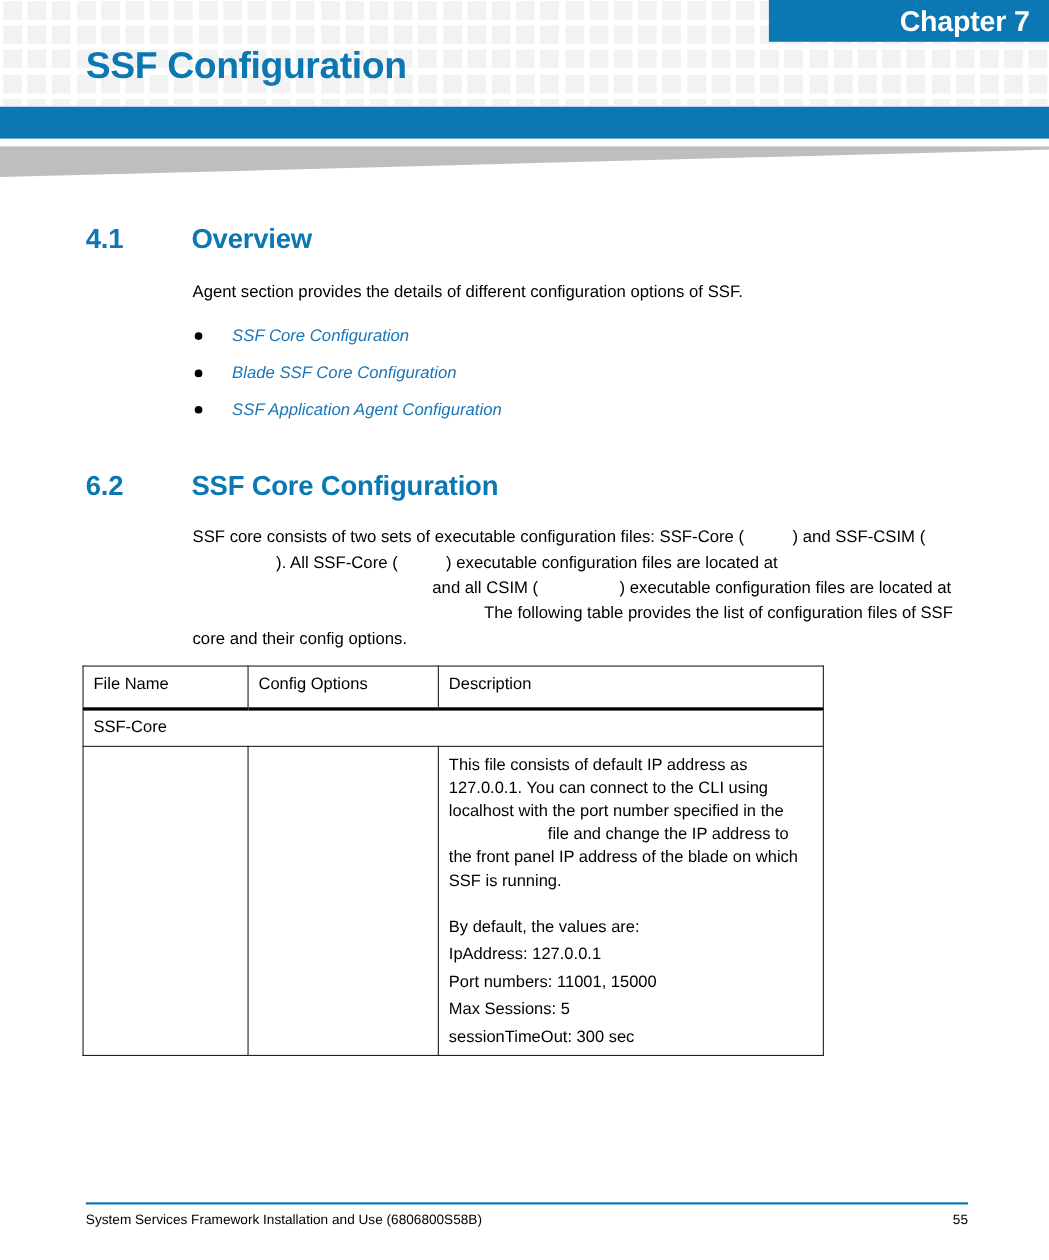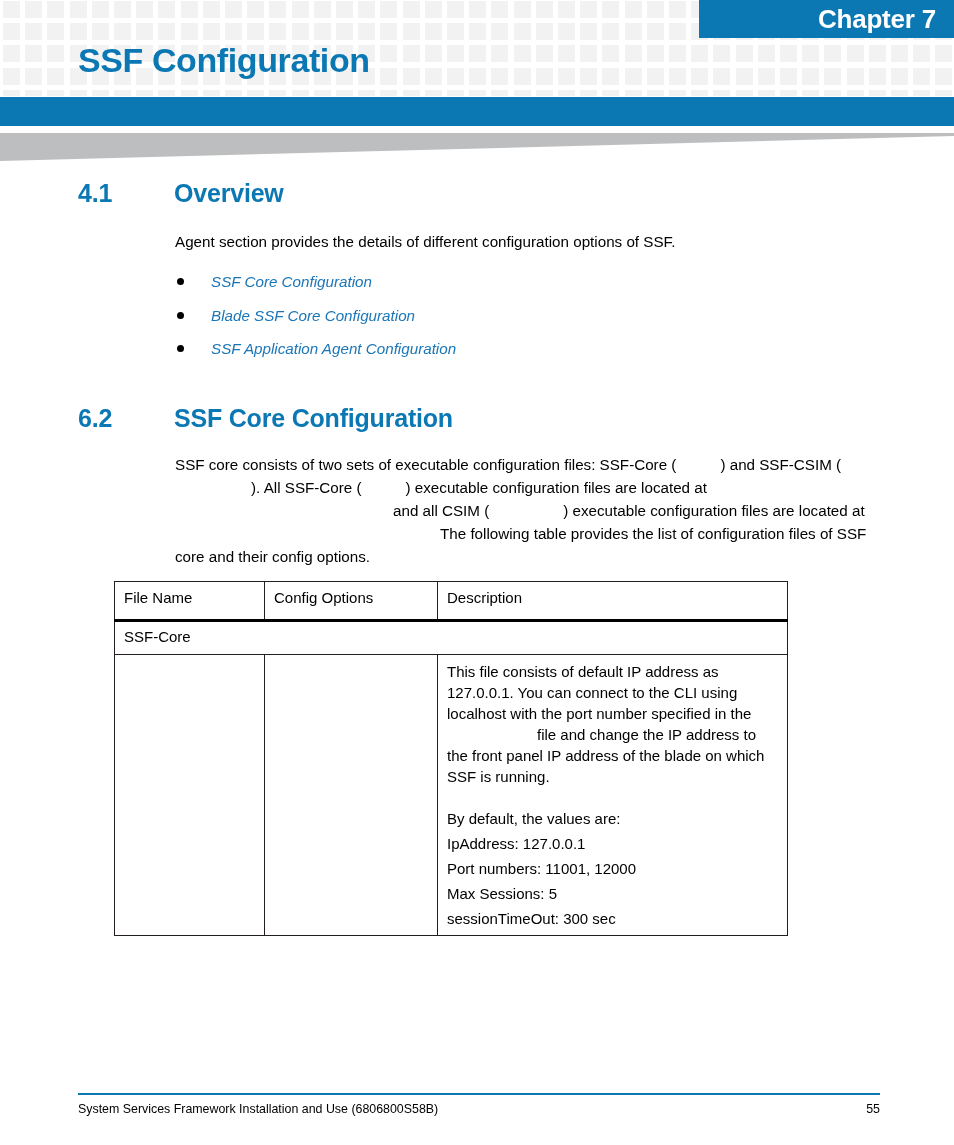--- a/index.html
+++ b/index.html
@@ -169,21 +169,21 @@
   .table-caption {
     padding-left: 175px;
     color: #1b76b8;
     font-style: italic;
     font-size: 15.2px;
     line-height: 22px;
   }
   .table-caption .tc-num { margin-right: 7px; }
 
   table.doc-table {
-    margin-left: 114px;
+    margin-left: 75px;
     border-collapse: collapse;
     width: 673px;
     table-layout: fixed;
     font-size: 15px;
   }
   table.doc-table col.c1 { width: 150px; }
   table.doc-table col.c2 { width: 173px; }
   table.doc-table col.c3 { width: 350px; }
 
   table.doc-table th,
@@ -467,21 +467,21 @@
 
 <div class="gray-wedge">
   <svg width="954" height="30" viewBox="0 0 954 30" aria-hidden="true">
     <polygon points="0,0 954,0 954,3 0,28" fill="#bcbec0"></polygon>
   </svg>
 </div>
 
 <div class="content">
 
   <div class="section">
-    <div class="sec-heading" style="margin-top:16px;">
+    <div class="sec-heading" style="margin-top:40px;">
       <span class="sec-num">4.1</span>
       <span class="sec-name">Overview</span>
     </div>
 
     <div class="body-text" style="margin-top:22px;">Agent section provides the details of different configuration options of SSF.</div>
 
     <ul class="bullets" style="margin-top:12px;">
       <li>
         <span class="dot"></span>
         <span>SSF Core Configuration</span>
@@ -528,21 +528,21 @@
         <tr class="data-row">
           <td></td>
           <td></td>
           <td>
             <p class="desc-p">
               <span>This file consists of default IP address as 127.0.0.1. You can connect to the CLI using localhost with the port number specified in the</span>
               <span class="gap" style="width:90px;"></span><span>file and change the IP address to the front panel IP address of the blade on which SSF is running.</span>
             </p>
             <p class="desc-p" style="margin-top:21px;">By default, the values are:</p>
             <p class="desc-p" style="margin-top:4px;">IpAddress: 127.0.0.1</p>
-            <p class="desc-p" style="margin-top:4px;">Port numbers: 11001, 12000</p>
+            <p class="desc-p" style="margin-top:4px;">Port numbers: 11001, 15000</p>
             <p class="desc-p" style="margin-top:4px;">Max Sessions: 5</p>
             <p class="desc-p" style="margin-top:4px;">sessionTimeOut: 300 sec</p>
           </td>
         </tr>
       </tbody>
     </table>
   </div>
 
 </div>
 

